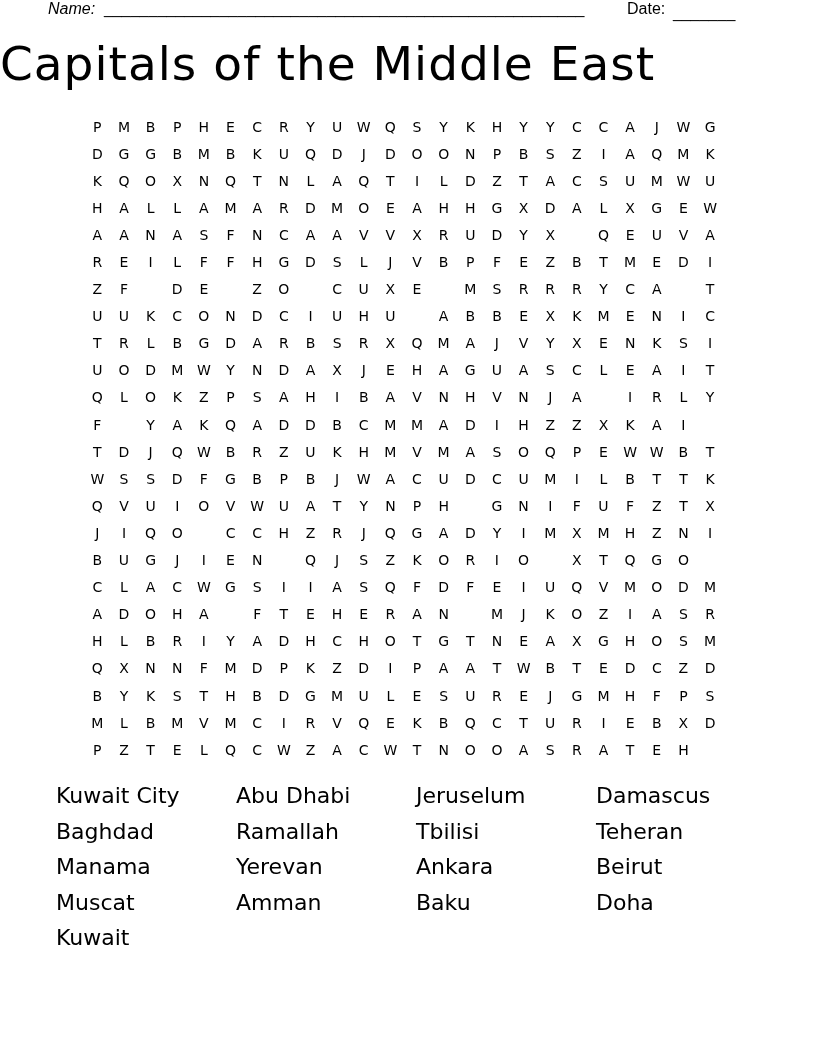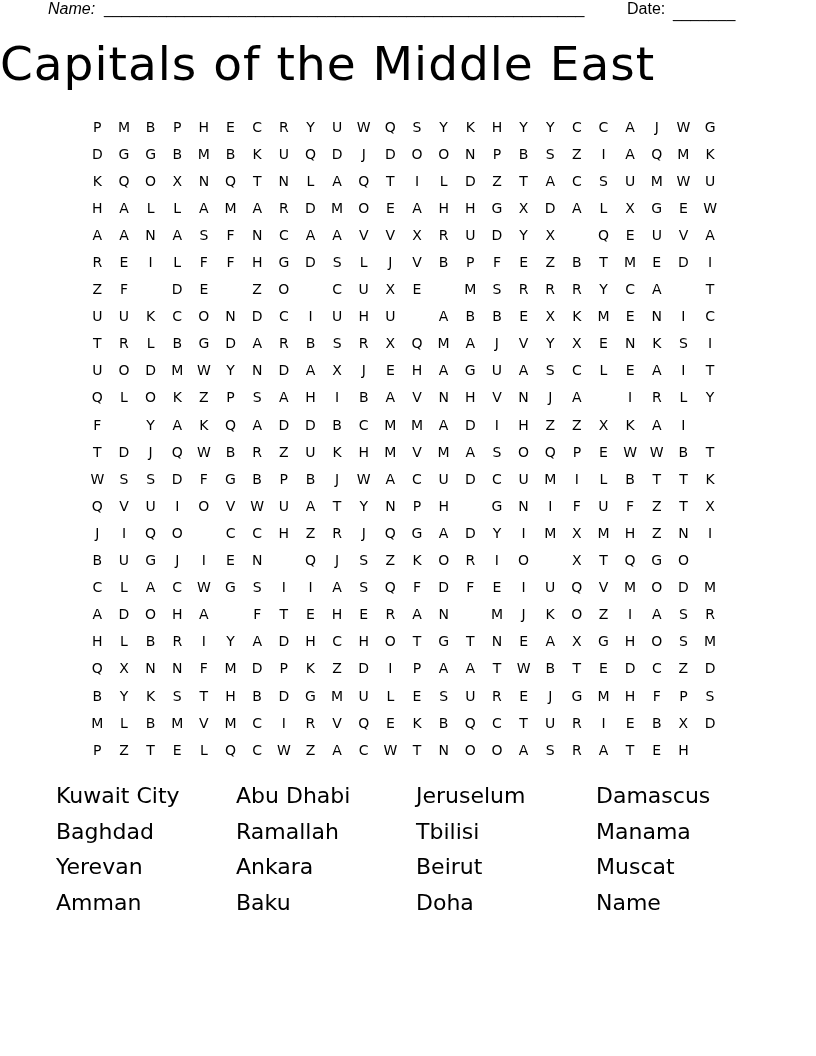--- a/index.html
+++ b/index.html
@@ -623,24 +623,25 @@
   </div>
 
 <div class="words" id="words">
     <div class="word">Kuwait City</div>
     <div class="word">Abu Dhabi</div>
     <div class="word">Jeruselum</div>
     <div class="word">Damascus</div>
     <div class="word">Baghdad</div>
     <div class="word">Ramallah</div>
     <div class="word">Tbilisi</div>
+    <div class="word">Teheran</div>
     <div class="word">Manama</div>
     <div class="word">Yerevan</div>
     <div class="word">Ankara</div>
     <div class="word">Beirut</div>
     <div class="word">Muscat</div>
     <div class="word">Amman</div>
     <div class="word">Baku</div>
     <div class="word">Doha</div>
-    <div class="word">Name</div>
+    <div class="word">Kuwait</div>
     <div class="word"></div>
     <div class="word"></div>
   </div>
 
 </body></html>

